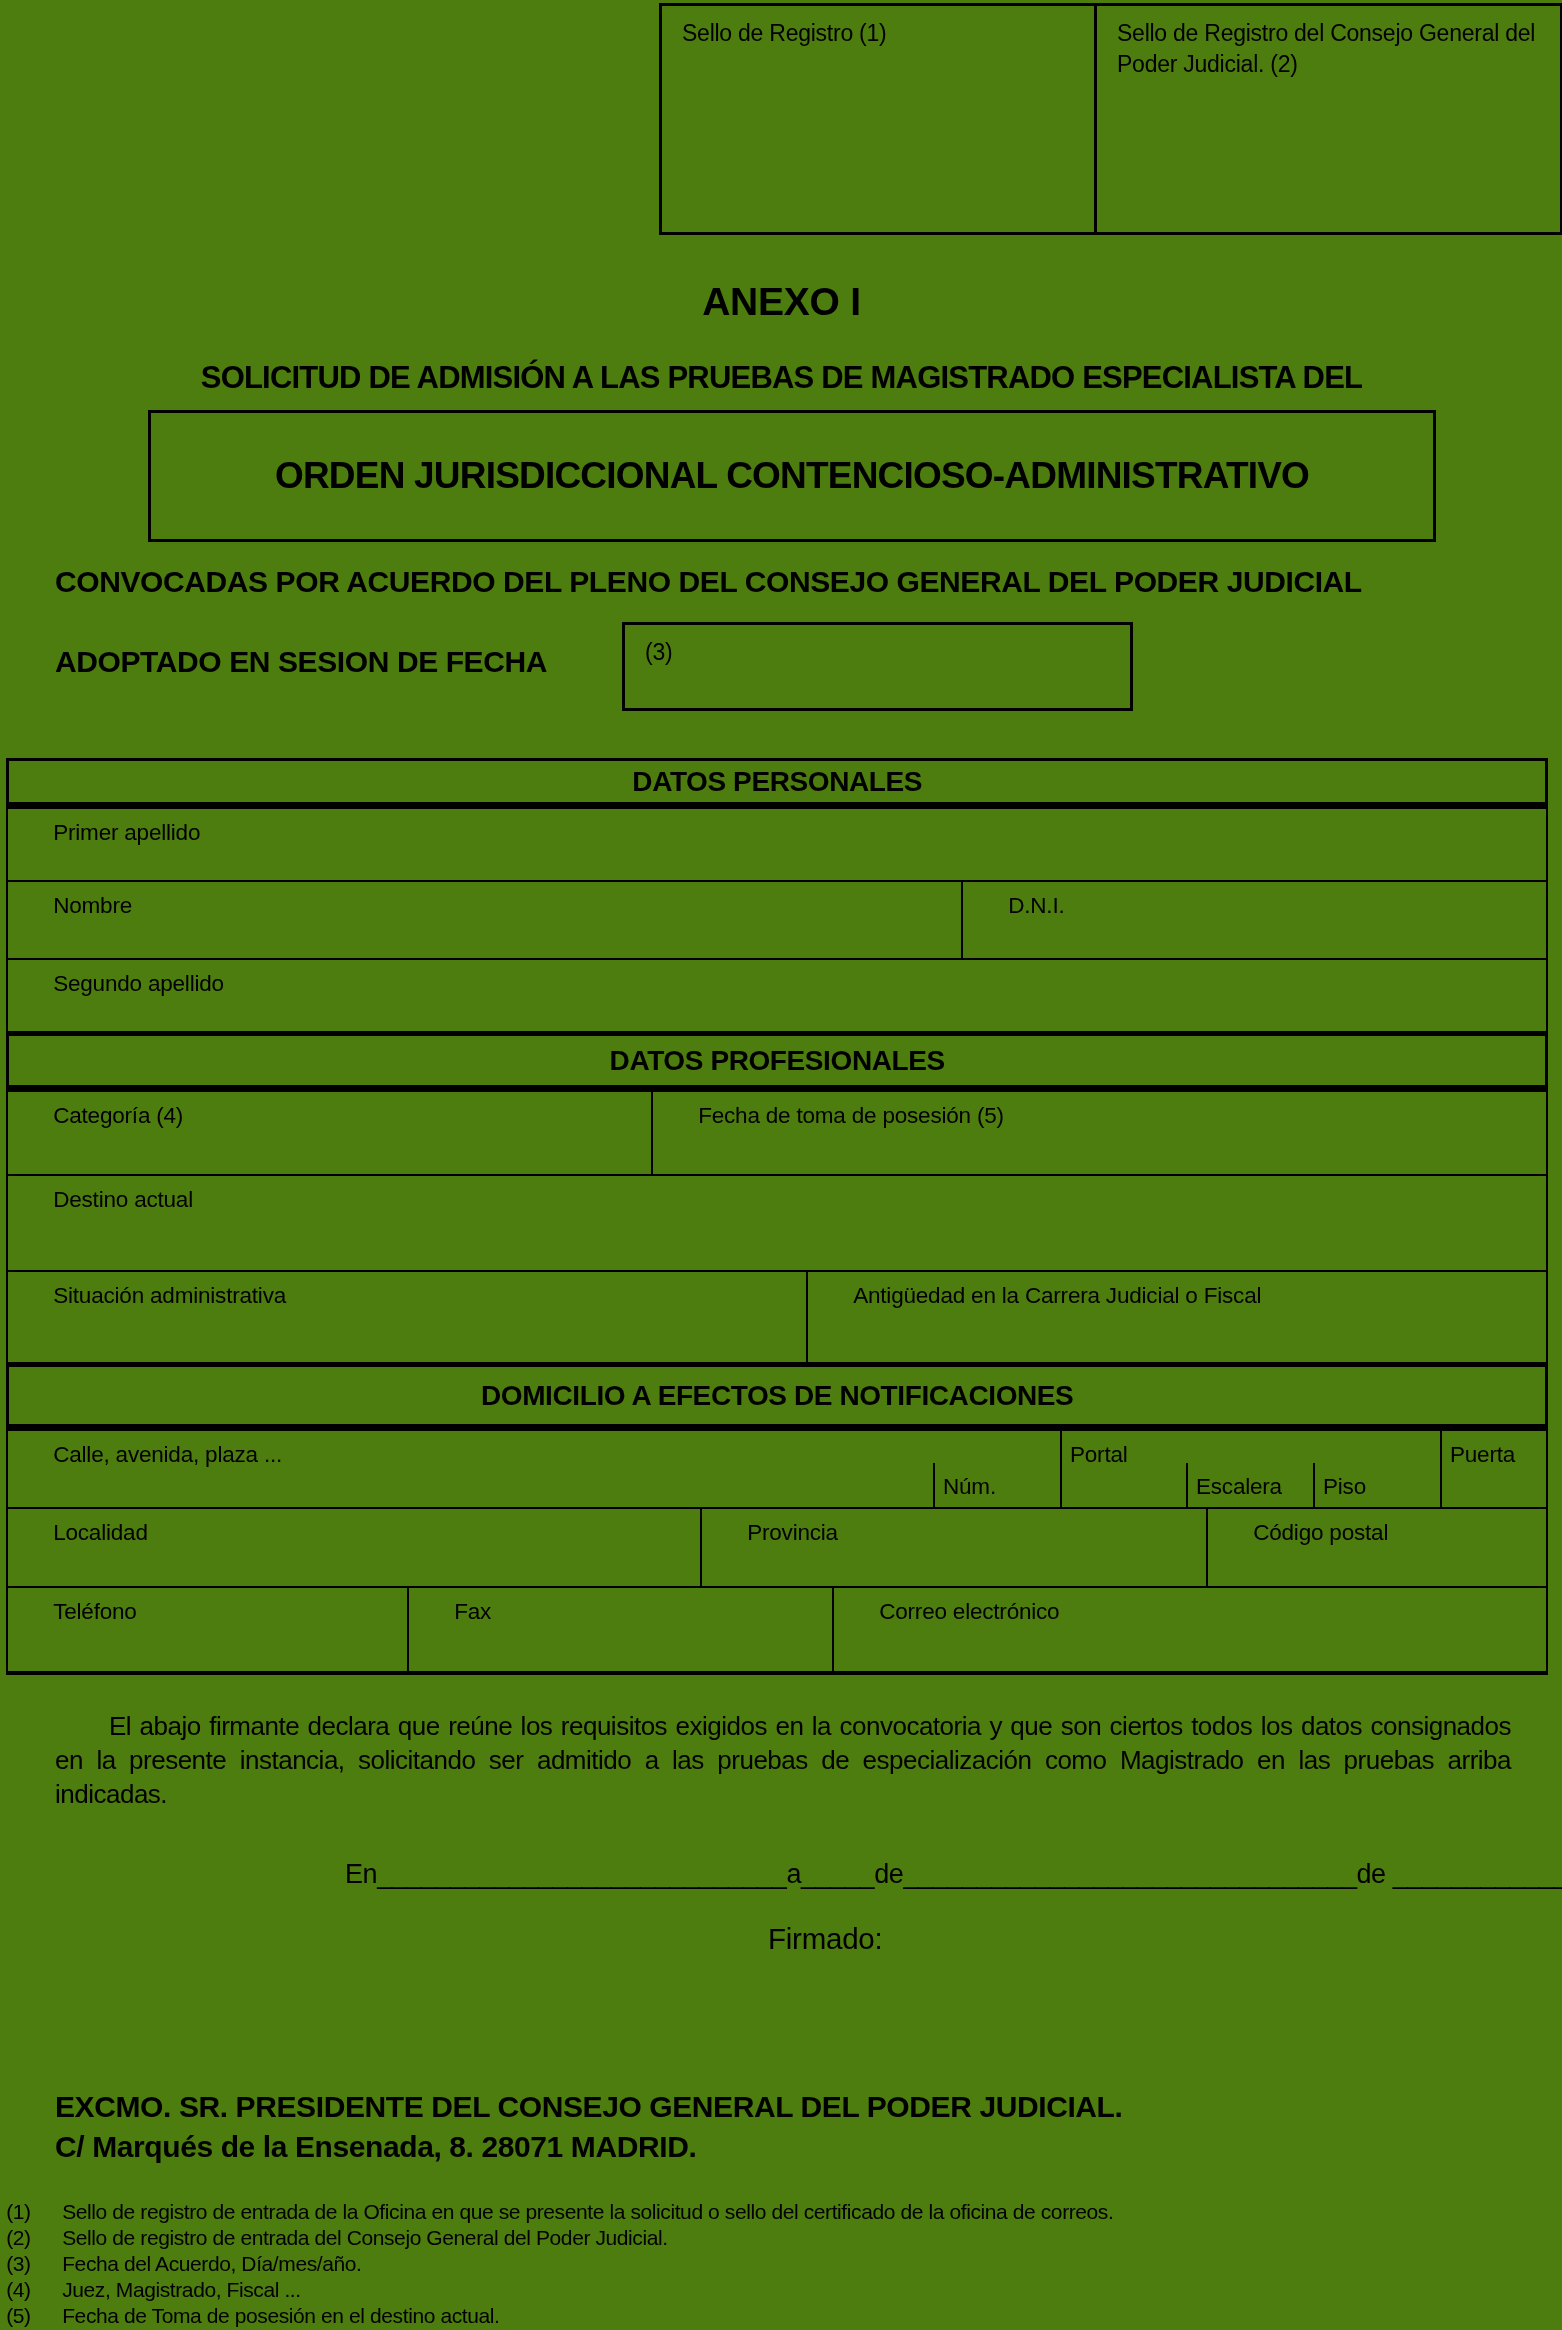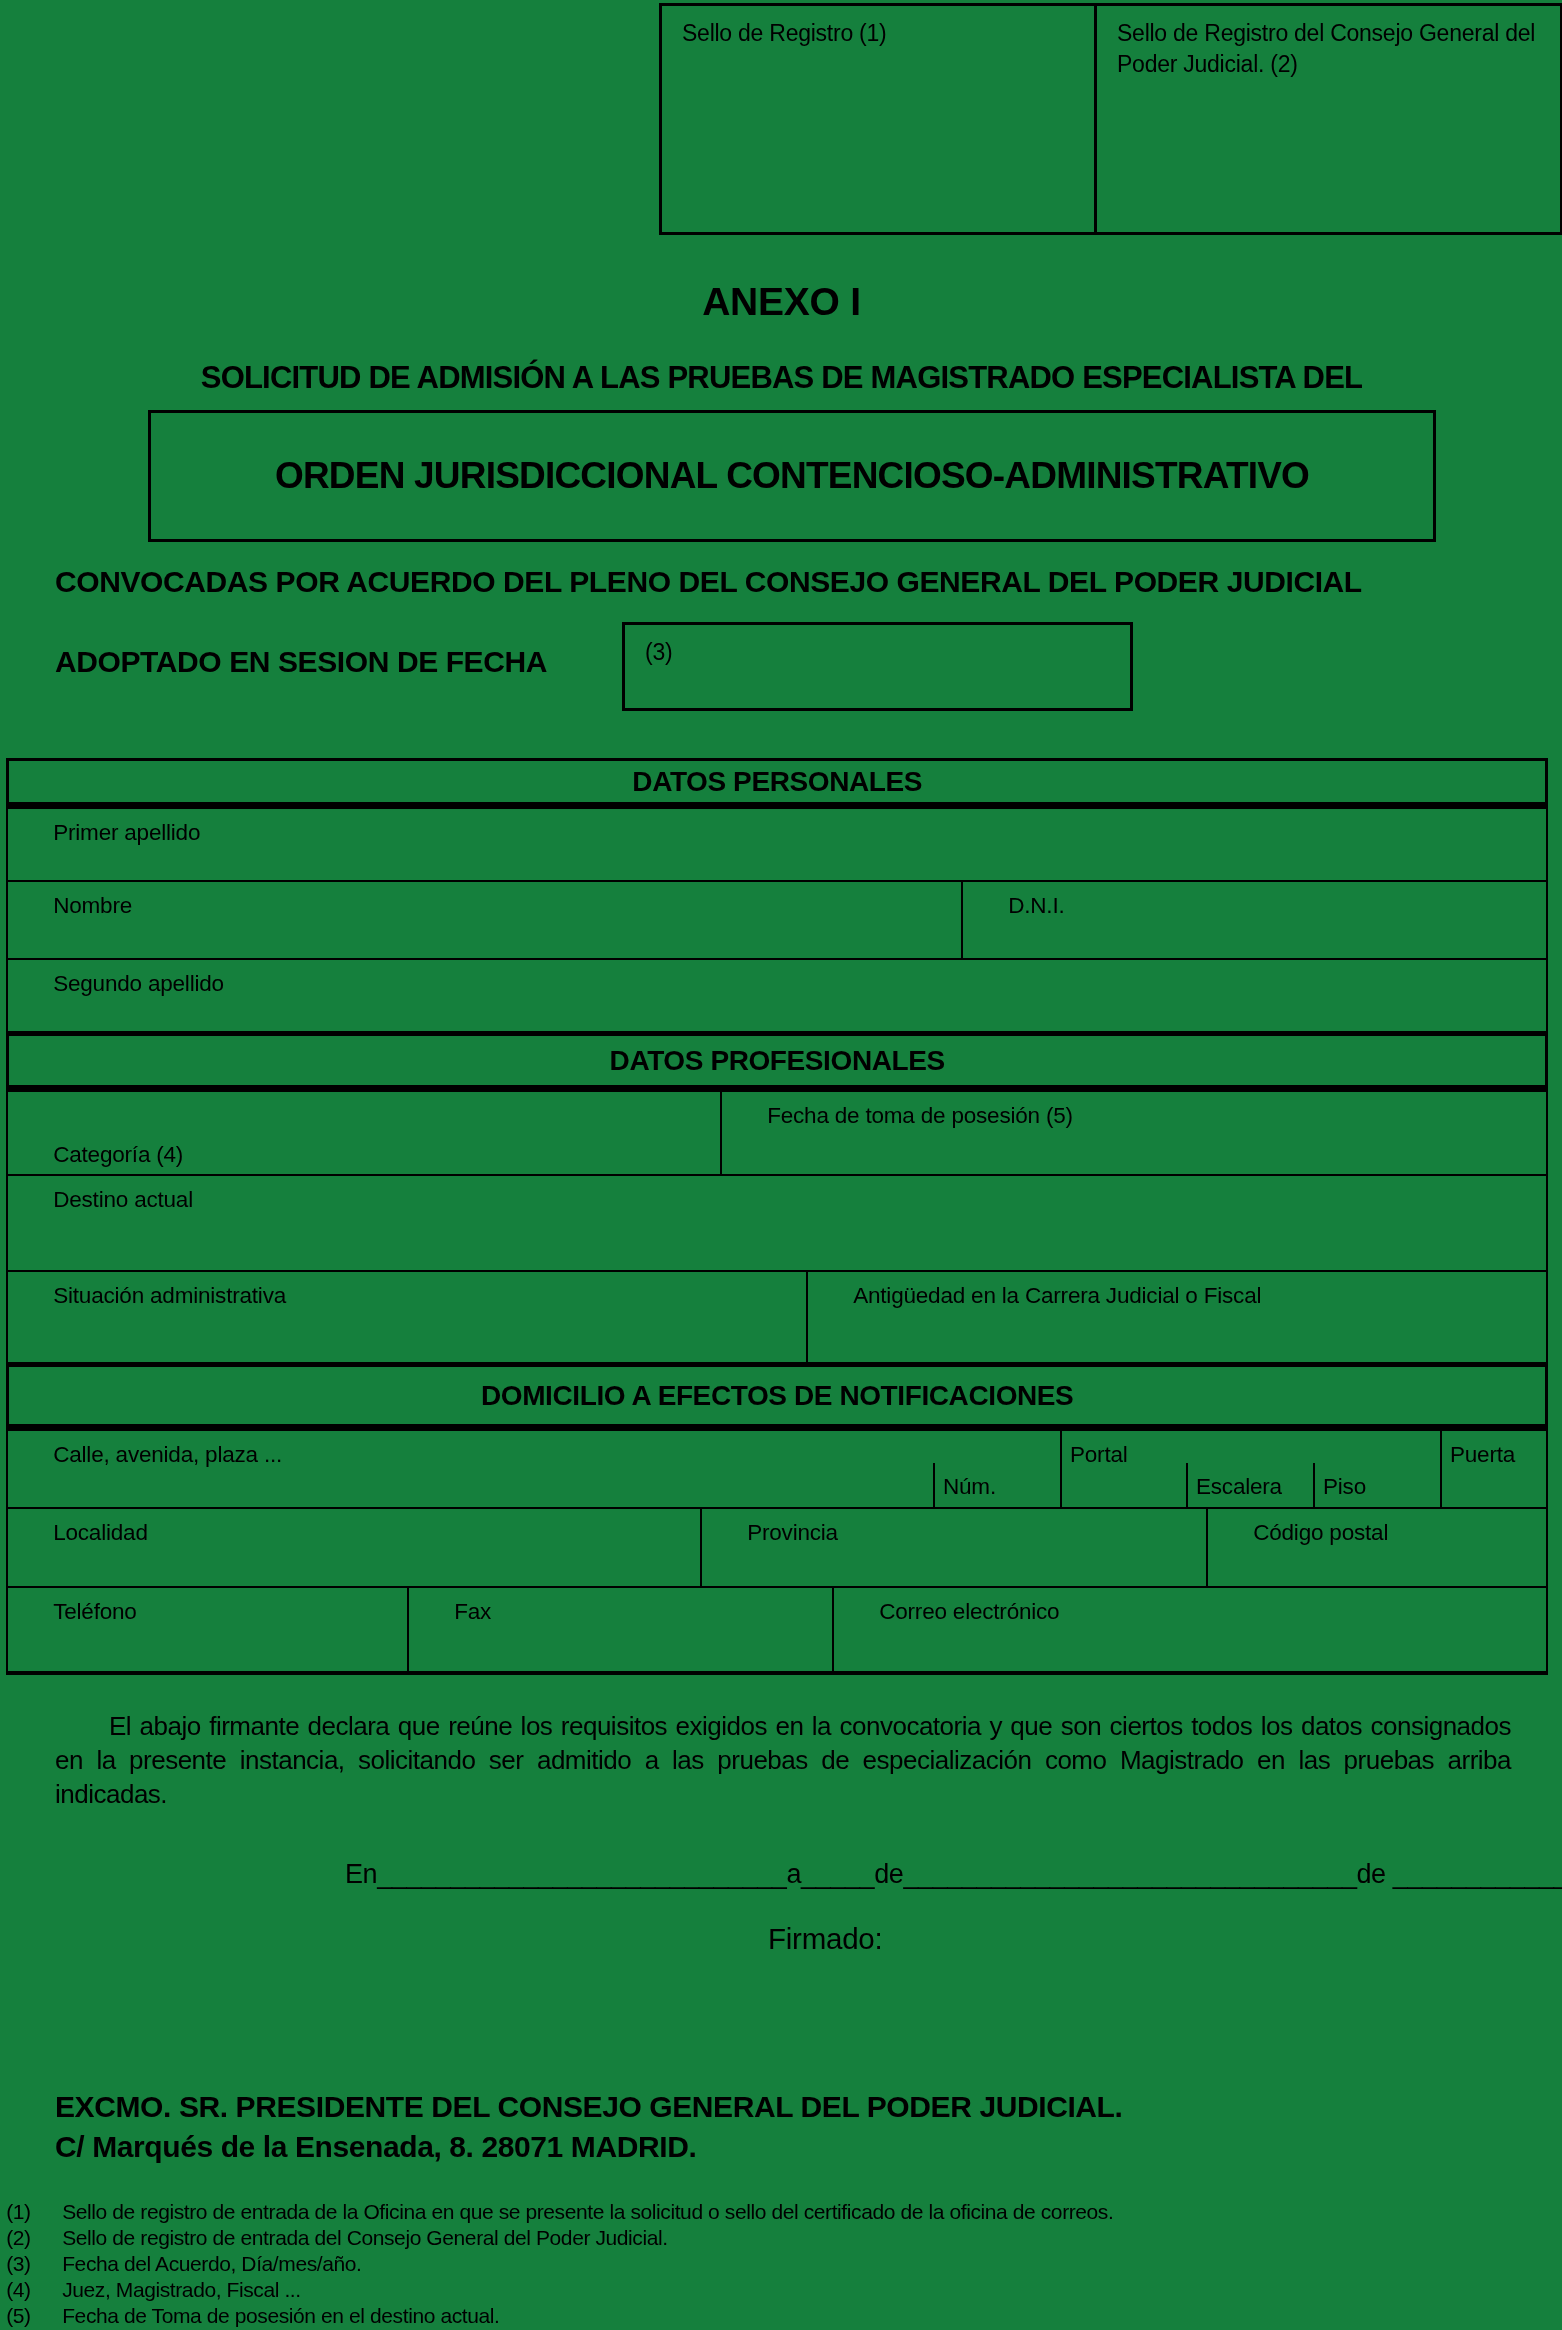--- a/index.html
+++ b/index.html
@@ -2,21 +2,21 @@
 <html style="font-size:12.4px"><head>
 <meta charset="utf-8">
 <title>ANEXO I</title>
 <style>
   html, body { margin: 0; padding: 0; background: #fff; }
   * { box-sizing: border-box; }
   .page {
     position: relative;
     width: 1563px;
     height: 2330px;
-    background: #15803d;
+    background: #4d7c0f;
     color: #000000;
     font-family: "Liberation Sans", "DejaVu Sans", sans-serif;
     overflow: hidden;
     letter-spacing: -0.02em;
   }
 
   
   .stamp-row {
     position: absolute; top: 3.1px; left: 659px; width: 904px; height: 232px;
     display: flex; border: 3.1px solid #000;
@@ -57,21 +57,21 @@
   .row { display: flex; border-left: 2.3px solid #000; border-right: 2.3px solid #000;
          border-bottom: 2.3px solid #000; }
   .row.thick-bottom { border-bottom-width: 4.7px; }
   .r95  { height: 73px; }  .r100 { height: 78px; } .r108 { height: 84px; }
   .r124 { height: 96px; } .r118 { height: 92px; } .r102 { height: 79px; }
   .r112 { height: 87px; }
   .cell { padding: 11px 6.2px 0 45px; font-size: 22.5px; letter-spacing: -0.2px; overflow: hidden; }
   .cell + .cell { border-left: 2.3px solid #000; }
   .cell.grow { flex: 1; }
   .cell.narrow { padding-left: 7.8px; padding-right: 1.6px; }
-  .w-nombre    { width: 953px; } .w-categoria { width: 712px; margin-top: 39px; }
+  .w-nombre    { width: 953px; } .w-categoria { width: 643px; }
   .w-situacion { width: 798px; } .w-calle     { width: 925px; }
   .w-minor     { width: 127px; margin-top: 32px; }  .w-minor2    { width: 126px; }
   .w-localidad { width: 692px; }  .w-provincia { width: 506px; }
   .w-telefono  { width: 399px; }  .w-fax       { width: 425px; }
 
   
   .declaration {
     position: absolute; top: 1709px; left: 55px; width: 1456px;
     font-size: 26px; line-height: 34px; text-align: justify; text-indent: 54px;
     letter-spacing: -0.5px;

